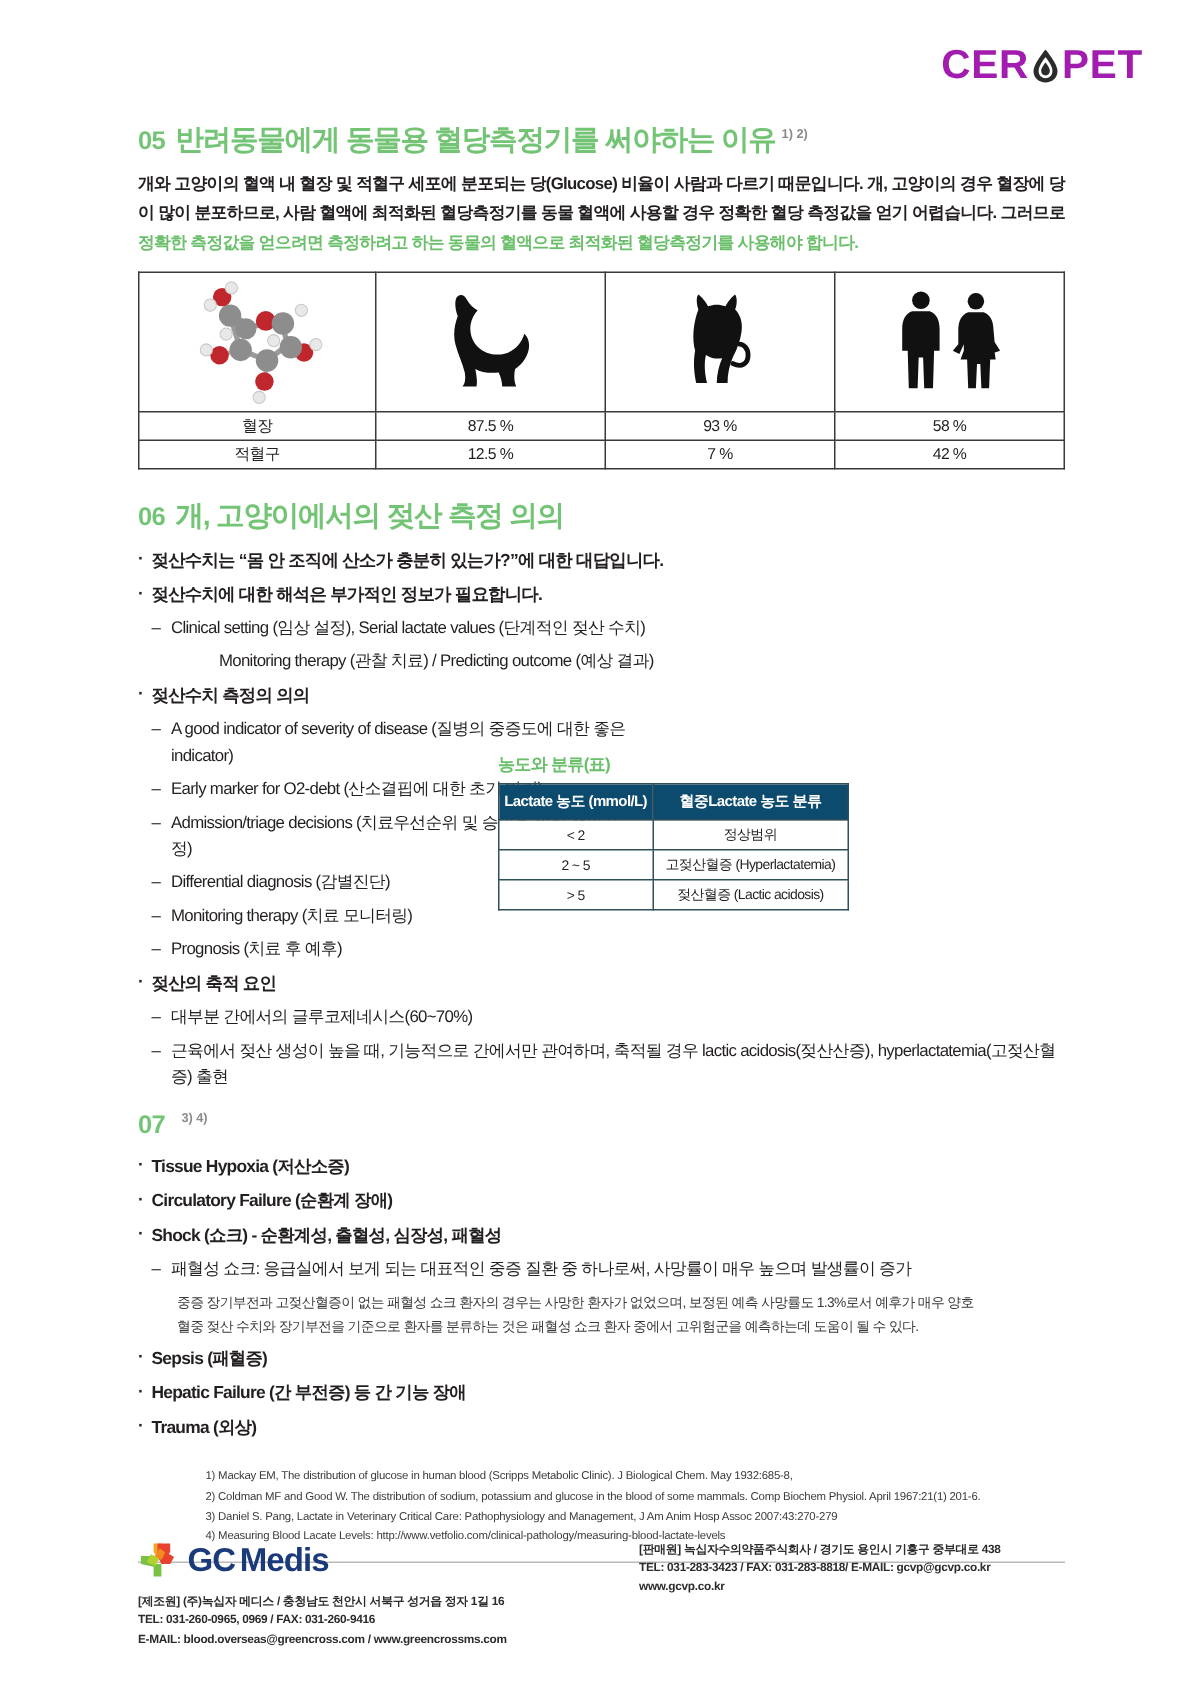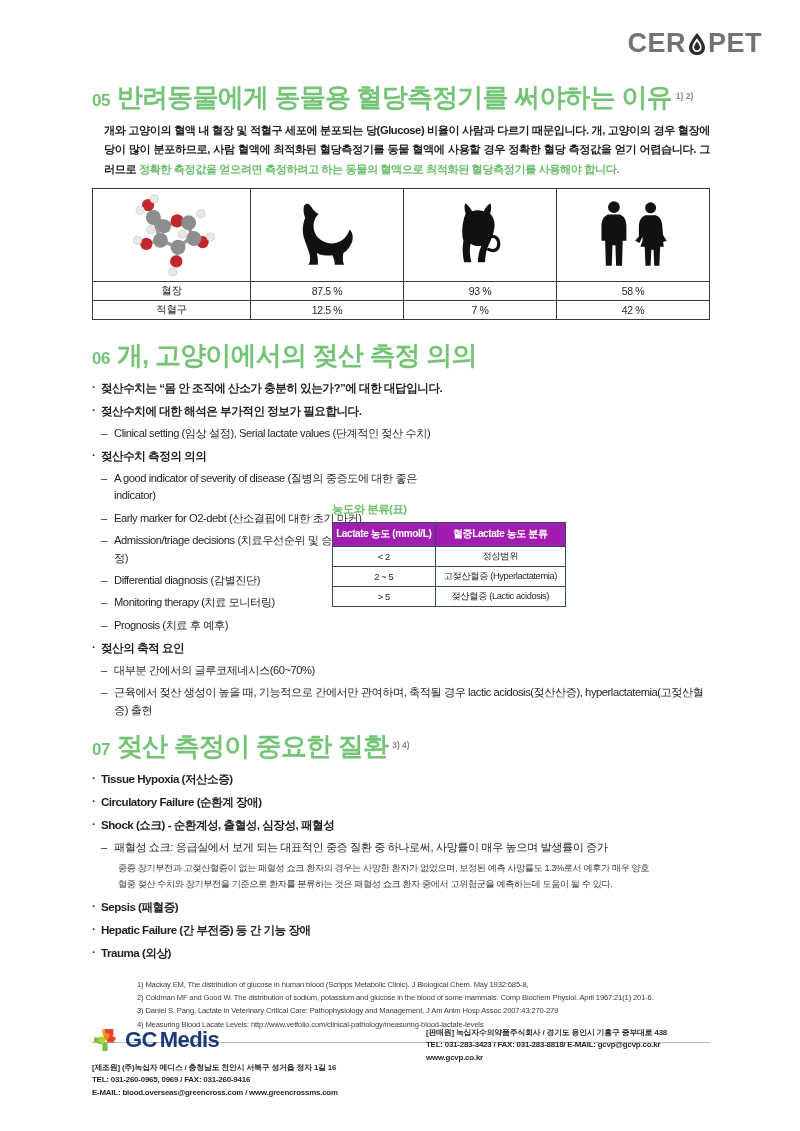--- a/index.html
+++ b/index.html
@@ -29,21 +29,21 @@
     position: absolute;
     top: 28px;
     right: 38px;
     display: flex;
     align-items: center;
   }
   .brand-logo {
     font-size: 27px;
     font-weight: 800;
     letter-spacing: 0.5px;
-    color: #737373;
+    color: #a21caf;
     display: flex;
     align-items: center;
     font-family: "Liberation Sans", sans-serif;
   }
   .brand-drop {
     display: inline-block;
     width: 20px;
     height: 24px;
     position: relative;
     margin: 0 1px;
@@ -58,21 +58,21 @@
   }
   .sec-num {
     font-size: 17px;
     font-weight: 800;
     color: #74c476;
     letter-spacing: -0.5px;
     margin-right: 7px;
     line-height: 1;
   }
   .sec-title {
-    font-size: 26px;
+    font-size: 19px;
     font-weight: 800;
     color: #74c476;
     letter-spacing: -0.8px;
     line-height: 1;
   }
   .sec-sup {
     font-size: 8.5px;
     color: #8a8a8a;
     font-weight: 600;
     margin-left: 4px;
@@ -90,21 +90,20 @@
   }
 
   .intro-para {
     font-size: 11.2px;
     line-height: 1.72;
     letter-spacing: -0.45px;
     text-align: justify;
     color: #231f20;
     font-weight: 600;
     margin-bottom: 9px;
-    margin-left: 12px;
   }
   .intro-para .hl {
     color: #6abf6a;
     font-weight: 700;
   }
 
   
   .pct-table {
     width: 100%;
     border-collapse: collapse;
@@ -204,21 +203,21 @@
     color: #6abf6a;
     letter-spacing: -0.5px;
     margin-bottom: 5px;
   }
   table.lactate {
     width: 100%;
     border-collapse: collapse;
     border: 1px solid #2f4f58;
   }
   table.lactate th {
-    background: #a21caf;
+    background: #0c4a6e;
     color: #ffffff;
     font-size: 10px;
     font-weight: 800;
     letter-spacing: -0.4px;
     padding: 4px 2px 5px;
     border: 1px solid #2e4d56;
     text-align: center;
   }
   table.lactate td {
     font-size: 9.3px;
@@ -446,38 +445,38 @@
     </table>
 
     <div class="section-head">
       <span class="sec-num">06</span>
       <span class="sec-title">개, 고양이에서의 젖산 측정 의의</span>
     </div>
 
     <div class="bullet-l1">젖산수치는 “몸 안 조직에 산소가 충분히 있는가?”에 대한 대답입니다.</div>
     <div class="bullet-l1">젖산수치에 대한 해석은 부가적인 정보가 필요합니다.</div>
     <div class="bullet-l2">Clinical setting (임상 설정), Serial lactate values (단계적인 젖산 수치)</div>
+    <div class="plain-l3">Monitoring therapy (관찰 치료) / Predicting outcome (예상 결과)</div>
     <div class="bullet-l1">젖산수치 측정의 의의</div>
 
     <div class="sec6-left">
       <div class="bullet-l2">A good indicator of severity of disease (질병의 중증도에 대한 좋은 indicator)</div>
       <div class="bullet-l2">Early marker for O2-debt (산소결핍에 대한 초기 마커)</div>
       <div class="bullet-l2">Admission/triage decisions (치료우선순위 및 승인을 위한 선별결정)</div>
       <div class="bullet-l2">Differential diagnosis (감별진단)</div>
       <div class="bullet-l2">Monitoring therapy (치료 모니터링)</div>
       <div class="bullet-l2">Prognosis (치료 후 예후)</div>
     </div>
 
     <div class="bullet-l1">젖산의 축적 요인</div>
     <div class="bullet-l2">대부분 간에서의 글루코제네시스(60~70%)</div>
     <div class="bullet-l2">근육에서 젖산 생성이 높을 때, 기능적으로 간에서만 관여하며, 축적될 경우 lactic acidosis(젖산산증), hyperlactatemia(고젖산혈증) 출현</div>
 
     <div class="section-head" style="margin-top:14px;text-align:right;">
       <span class="sec-num">07</span>
-      <span class="sec-title">젖산 측정이 중요한 질환</span>
       <span class="sec-sup">3) 4)</span>
     </div>
 
     <div class="bullet-l1">Tissue Hypoxia (저산소증)</div>
     <div class="bullet-l1">Circulatory Failure (순환계 장애)</div>
     <div class="bullet-l1">Shock (쇼크) - 순환계성, 출혈성, 심장성, 패혈성</div>
     <div class="bullet-l2">패혈성 쇼크: 응급실에서 보게 되는 대표적인 중증 질환 중 하나로써, 사망률이 매우 높으며 발생률이 증가</div>
     <div class="note-small">중증 장기부전과 고젖산혈증이 없는 패혈성 쇼크 환자의 경우는 사망한 환자가 없었으며, 보정된 예측 사망률도 1.3%로서 예후가 매우 양호</div>
     <div class="note-small" style="margin-bottom:6px;">혈중 젖산 수치와 장기부전을 기준으로 환자를 분류하는 것은 패혈성 쇼크 환자 중에서 고위험군을 예측하는데 도움이 될 수 있다.</div>
     <div class="bullet-l1">Sepsis (패혈증)</div>

